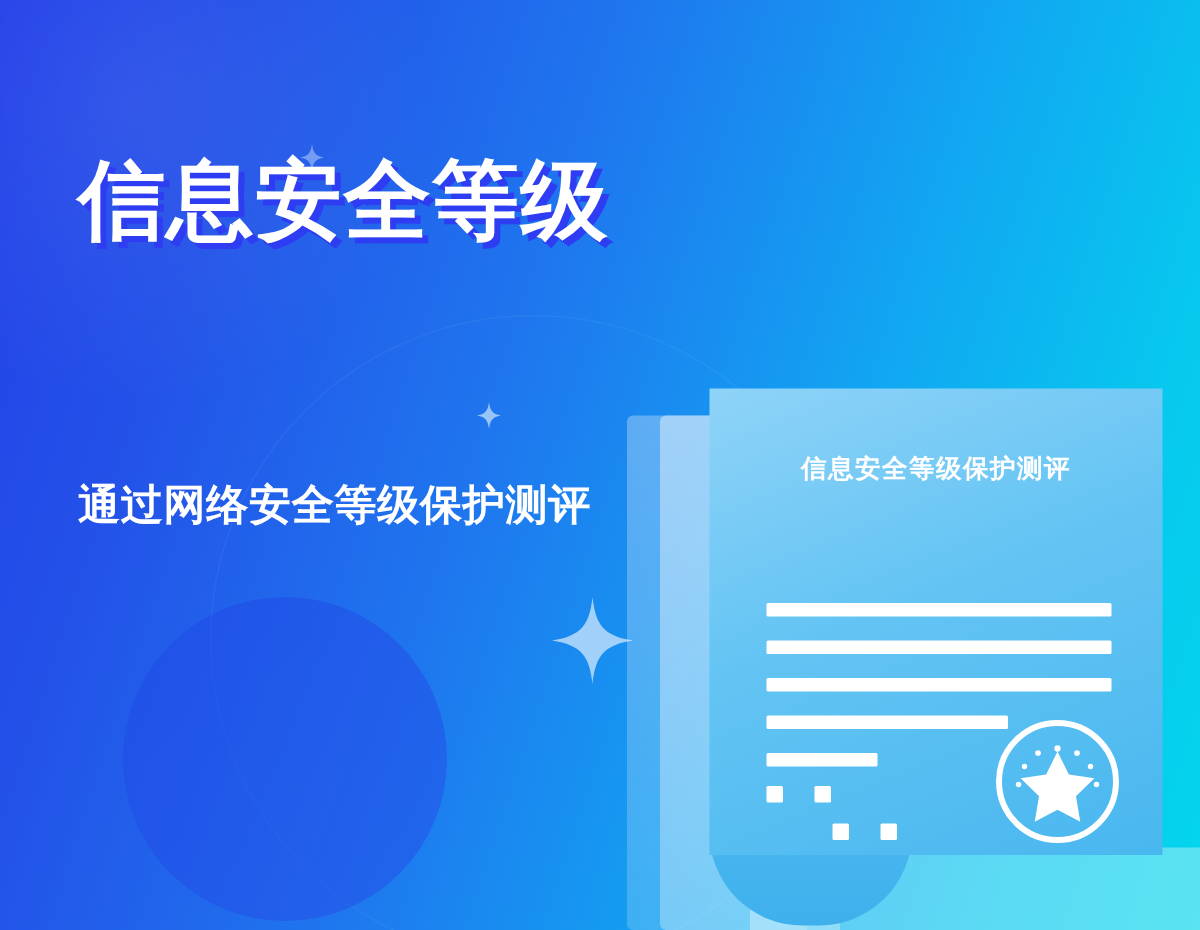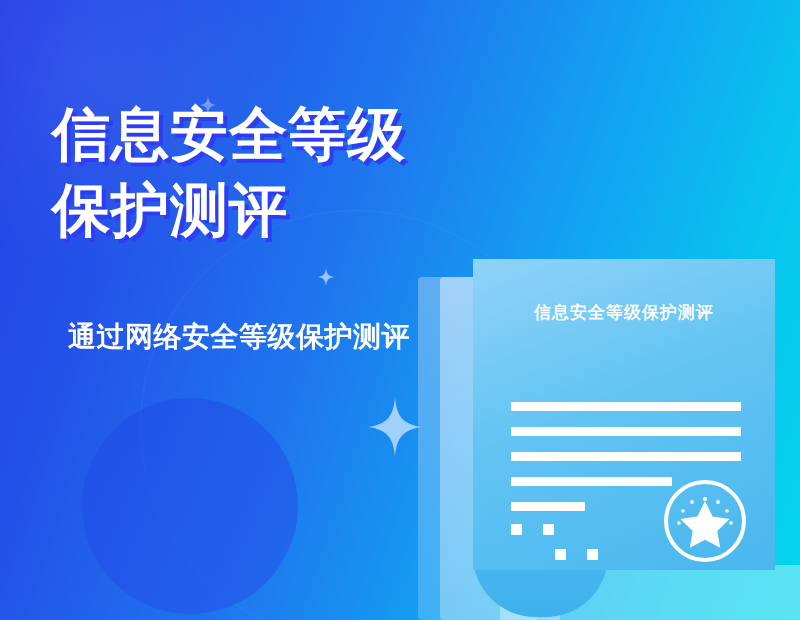--- a/index.html
+++ b/index.html
@@ -83,21 +83,20 @@
     letter-spacing: 1px;
     text-shadow: 4px 4px 0 #2f3df2;
     white-space: nowrap;
   }
 
   .subhead {
     position: absolute;
     left: 52px;
     top: 316px;
     width: 420px;
-    margin-left: 16px;
   }
   .subhead .sub-line {
     display: block;
     font-size: 28px;
     line-height: 42px;
     font-weight: bold;
     color: #ffffff;
     letter-spacing: .5px;
     white-space: nowrap;
   }
@@ -222,21 +221,20 @@
     </svg>
   </div>
   <div class="sparkle-sm sp-b">
     <svg viewBox="0 0 16 18" xmlns="http://www.w3.org/2000/svg">
       <path d="M8 0 C8.8 5.6 10 8 16 9 C10 10 8.8 12.4 8 18 C7.2 12.4 6 10 0 9 C6 8 7.2 5.6 8 0 Z" fill="#cfe8fd"></path>
     </svg>
   </div>
 
   <div class="headline">
     <span class="hl-line">信息安全等级</span>
-    <span class="hl-line">保护测评</span>
   </div>
 
   <div class="subhead">
     <span class="sub-line">通过网络安全等级保护测评</span>
   </div>
 
   <div class="card-stack">
     <div class="card-back-2"></div>
     <div class="card-back-1"></div>
     <div class="card-shelf"></div>

